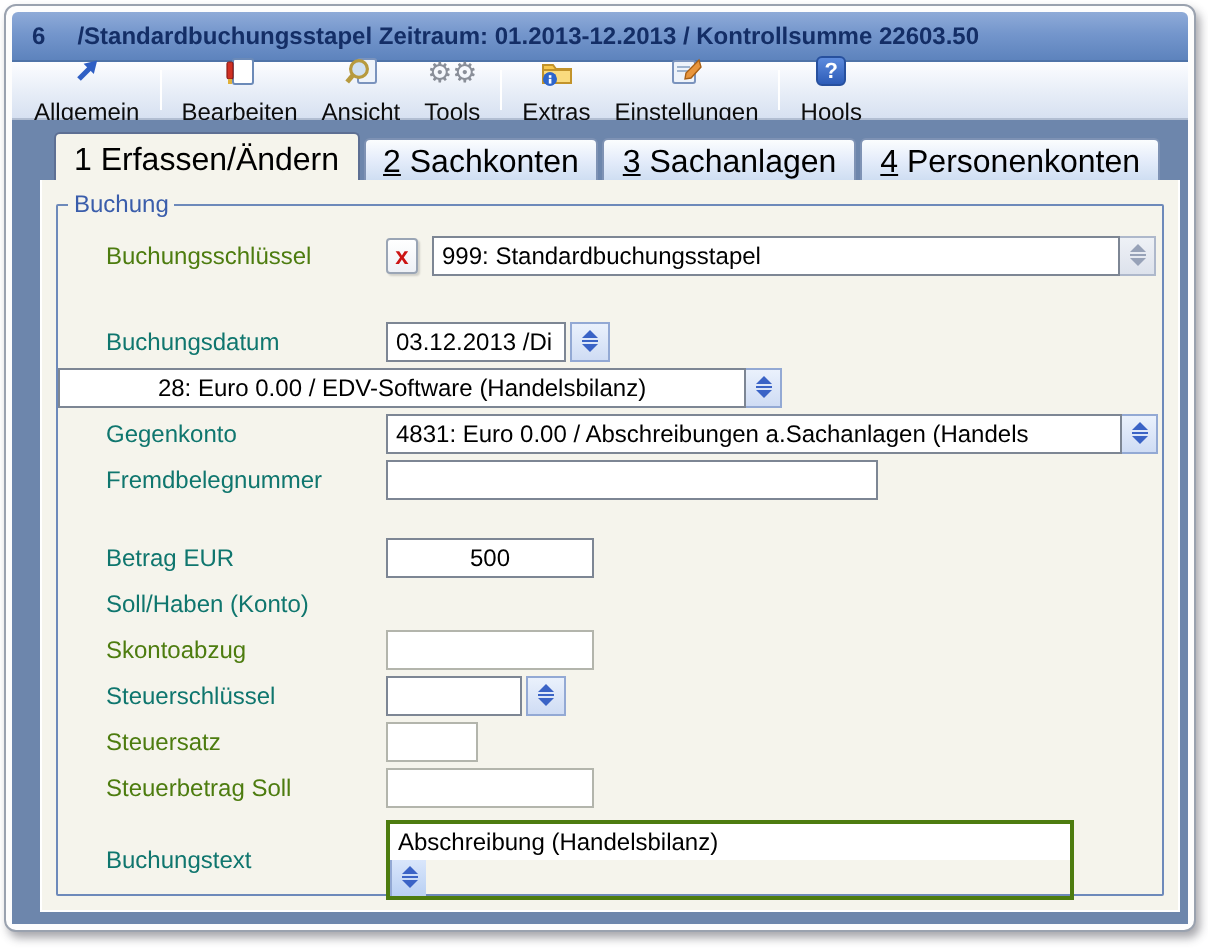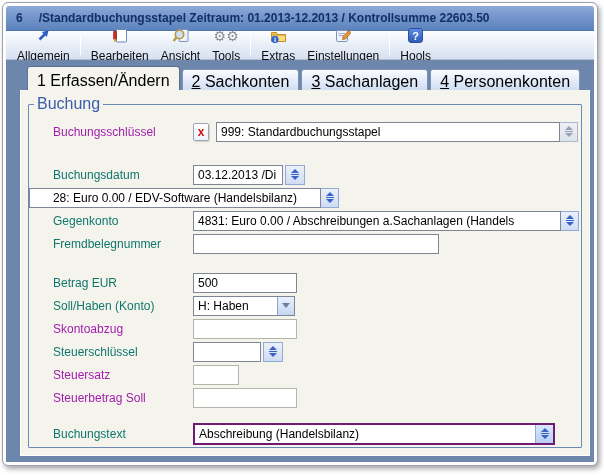--- a/index.html
+++ b/index.html
@@ -40,49 +40,49 @@
     color:#000; height:21px; white-space:nowrap; cursor:default;
   }
   .tab.active {
     background:#f5f4ec; border-color:#5d6f93; height:24px; position:relative; z-index:2;
     padding-top:5px;
   }
   .panel { flex:1; background:#f5f4ec; border:1px solid #fff; border-top:none; position:relative; z-index:1; padding:5px 7px 7px 7px; }
   fieldset.group {
     border:1px solid #6d89ba; border-radius:1px; height:100%; padding:6px 0 0 0;
   }
-  legend.group-title { color:#3a5dab; font-size:16px; margin-left:5px; padding:0 3px; }
+  legend.group-title { color:#3a5dab; font-size:12px; margin-left:5px; padding:0 3px; }
   
   .row { display:flex; align-items:center; height:21px; margin:2px 0; }
   .row .lbl { width:164px; padding-left:24px; font-size:12px; color:#0f766e; white-space:nowrap; }
-  .row .lbl.dis { color:#a21caf; }
+  .row .lbl.dis { color:#4d7c0f; }
   .gap20 { height:18px; } .gap16 { height:14px; } .gap12 { height:11px; }
   .fld {
     height:20px; border:1px solid #7d8694; background:#fff; font-size:12px; color:#000;
     padding:0 4px; font-family:"Liberation Sans", sans-serif; outline:none;
   }
   .fld.dis { border-color:#b3b5ac; }
   .fld.center { text-align:center; }
-  .fld.right { text-align:left; }
+  .fld.right { text-align:center; }
   
   .spin {
     width:18px; height:20px; display:inline-flex; flex-direction:column; align-items:center;
     justify-content:center; gap:1px; cursor:default;
     background:linear-gradient(#eaf1fc,#cfdcf4); border:1px solid #93a9d4;
   }
   .spin.attached { border-left:none; }
   .spin.standalone { margin-left:2px; width:20px; }
   .tri-up { width:0; height:0; border-left:4px solid transparent; border-right:4px solid transparent; border-bottom:4px solid #3a63c6; }
   .tri-down { width:0; height:0; border-left:4px solid transparent; border-right:4px solid transparent; border-top:4px solid #3a63c6; }
   .sdash { width:8px; height:1px; background:#3a63c6; }
   .spin.gray { background:linear-gradient(#eef1f6,#dde2ec); border-color:#aeb8cb; }
   .spin.gray .tri-up { border-bottom-color:#97a2b8; }
   .spin.gray .tri-down { border-top-color:#97a2b8; }
   .spin.gray .sdash { background:#97a2b8; }
-  .focuswrap { display:inline-flex; border:2px solid #701a75; }
+  .focuswrap { display:inline-flex; border:2px solid #4d7c0f;flex-direction:column; }
   .focuswrap .fld { border:none; height:18px; }
   .focuswrap .spin { height:18px; border:none; border-left:1px solid #93a9d4; background:linear-gradient(#d9e6fb,#b9d0f3); }
   
   .combo { display:inline-flex; border:1px solid #7d8694; background:#fff; height:20px; }
   .combo .combo-val { font-size:12px; padding:2px 4px; width:83px; }
   .combo .combo-btn { width:17px; background:linear-gradient(#e9f1fc,#c4d7f0); border-left:1px solid #8da3c9; display:flex; align-items:center; justify-content:center; }
   .combo .carrow { width:0; height:0; border-left:4px solid transparent; border-right:4px solid transparent; border-top:5px solid #66809e; }
   
   .xbtn {
     width:16px; height:18px; background:linear-gradient(#ffffff,#eef1f6); border:1px solid #9aa5b5;
@@ -206,21 +206,21 @@
             <span class="spin standalone">
                 <span class="tri-up"></span>
                 <span class="sdash"></span>
                 <span class="tri-down"></span>
               </span>
           </span>
         </div>
 
         <div class="row">
           <span class="ctrlcell">
-            <input class="fld center" style="width: 292px;" value="28: Euro 0.00 / EDV-Software (Handelsbilanz)">
+            <input class="fld center" style="width: 344px;" value="28: Euro 0.00 / EDV-Software (Handelsbilanz)">
             <span class="spin attached">
                 <span class="tri-up"></span>
                 <span class="sdash"></span>
                 <span class="tri-down"></span>
               </span>
           </span>
         </div>
 
         <div class="row">
           <span class="lbl">Gegenkonto</span>
@@ -242,26 +242,20 @@
 
         <div class="gap16"></div>
 
         <div class="row">
           <span class="lbl">Betrag EUR</span>
           <input class="fld right" style="width: 104px;" value="500">
         </div>
 
         <div class="row">
           <span class="lbl">Soll/Haben (Konto)</span>
-          <span class="combo">
-            <span class="combo-val">H: Haben</span>
-            <span class="combo-btn">
-                <span class="carrow"></span>
-              </span>
-          </span>
         </div>
 
         <div class="row">
           <span class="lbl dis">Skontoabzug</span>
           <input class="fld dis" style="width: 104px;" disabled="" value="">
         </div>
 
         <div class="row">
           <span class="lbl">Steuerschlüssel</span>
           <span class="ctrlcell">

